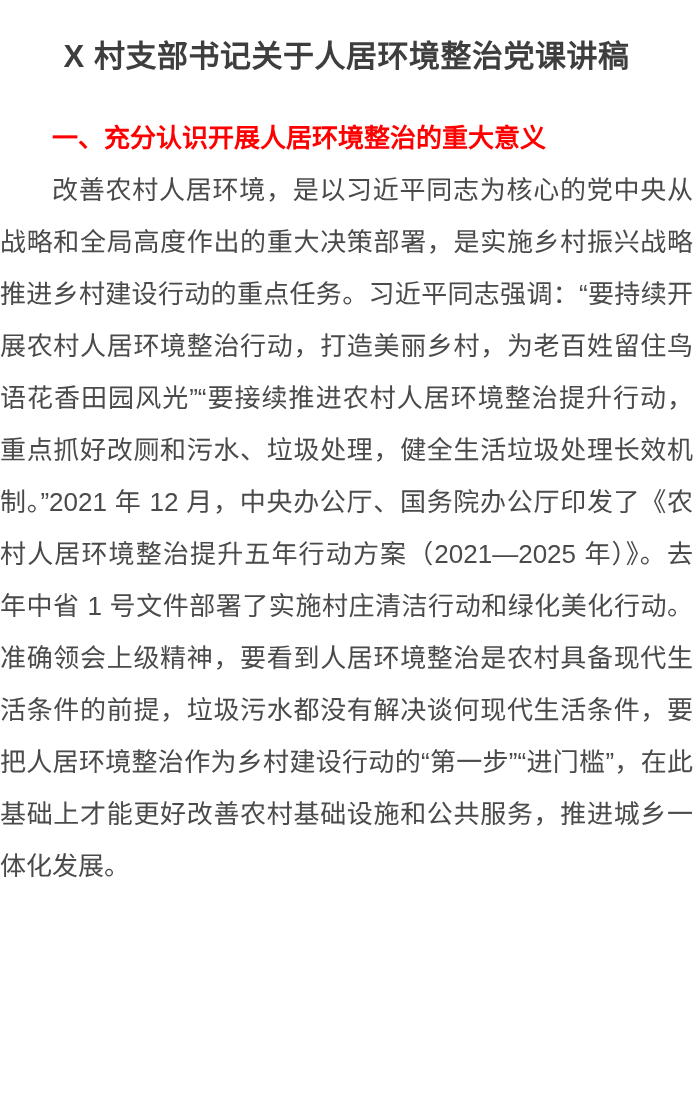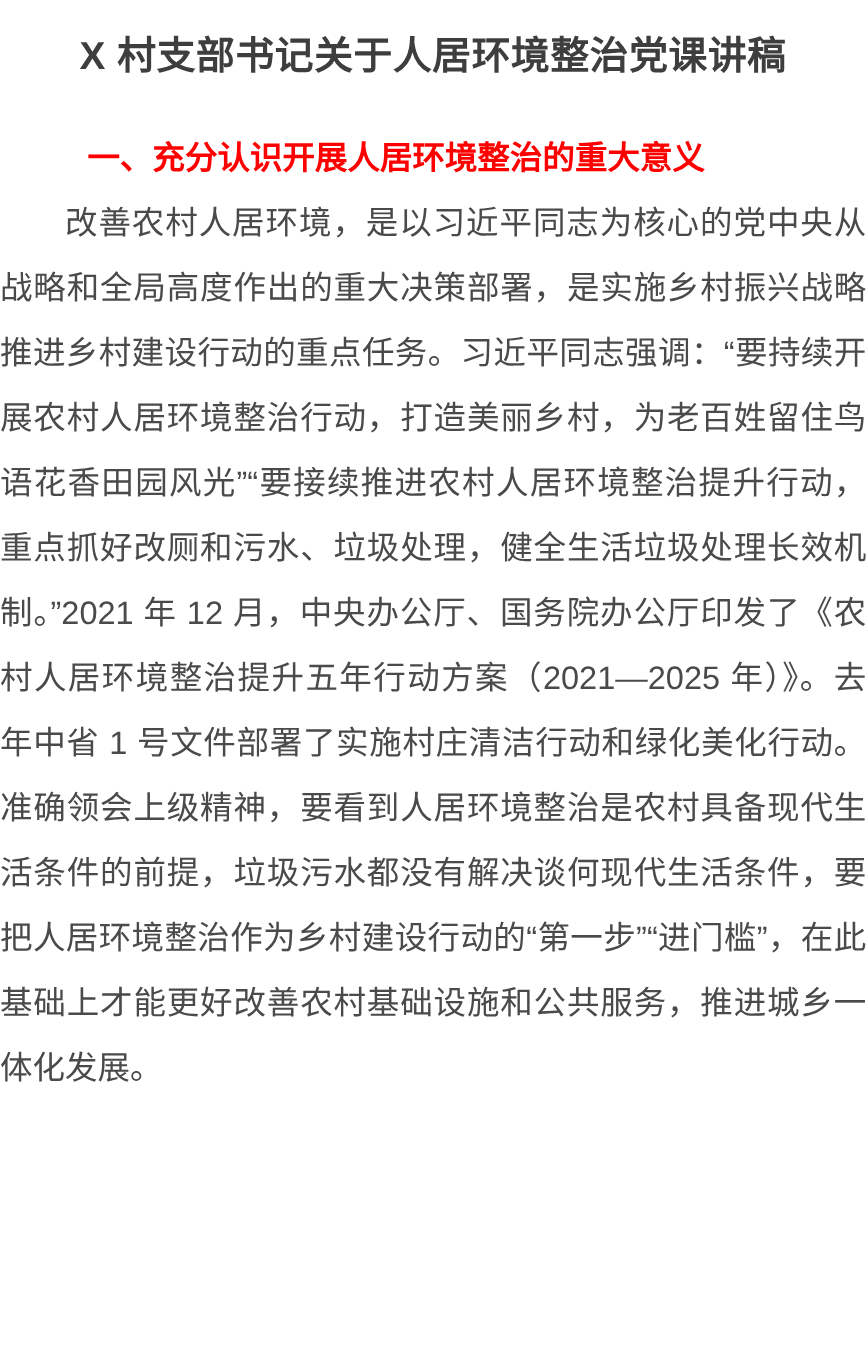--- a/index.html
+++ b/index.html
@@ -11,21 +11,21 @@
     width: 693px;
     font-family: "Liberation Sans", sans-serif;
   }
   .doc {
     width: 693px;
     box-sizing: border-box;
     padding: 24px 0 10px 0;
     background: #ffffff;
   }
   .doc-title {
-    margin: 0 12px 34px 12px;
+    margin: 12px 12px 34px 12px;
     text-align: center;
     font-size: 31px;
     line-height: 1.35;
     font-weight: bold;
     color: #3e3e3e;
     letter-spacing: 0.5px;
   }
   .body-para {
     margin: 0;
     font-size: 26px;
@@ -37,21 +37,20 @@
     word-break: break-all;
   }
   .section-heading {
     margin: 0;
     font-size: 26px;
     line-height: 52px;
     font-weight: bold;
     color: #ff0000;
     text-indent: 2em;
     text-align: left;
-    padding-left: 18px;
   }
 </style>
 </head>
 <body style="background: rgb(255, 255, 255);">
 
 <div class="doc">
   <h1 class="doc-title" style="color: rgb(62, 62, 62);">X 村支部书记关于人居环境整治党课讲稿</h1>
 
 
   <h2 class="section-heading" style="color: rgb(255, 0, 0);">一、充分认识开展人居环境整治的重大意义</h2>

